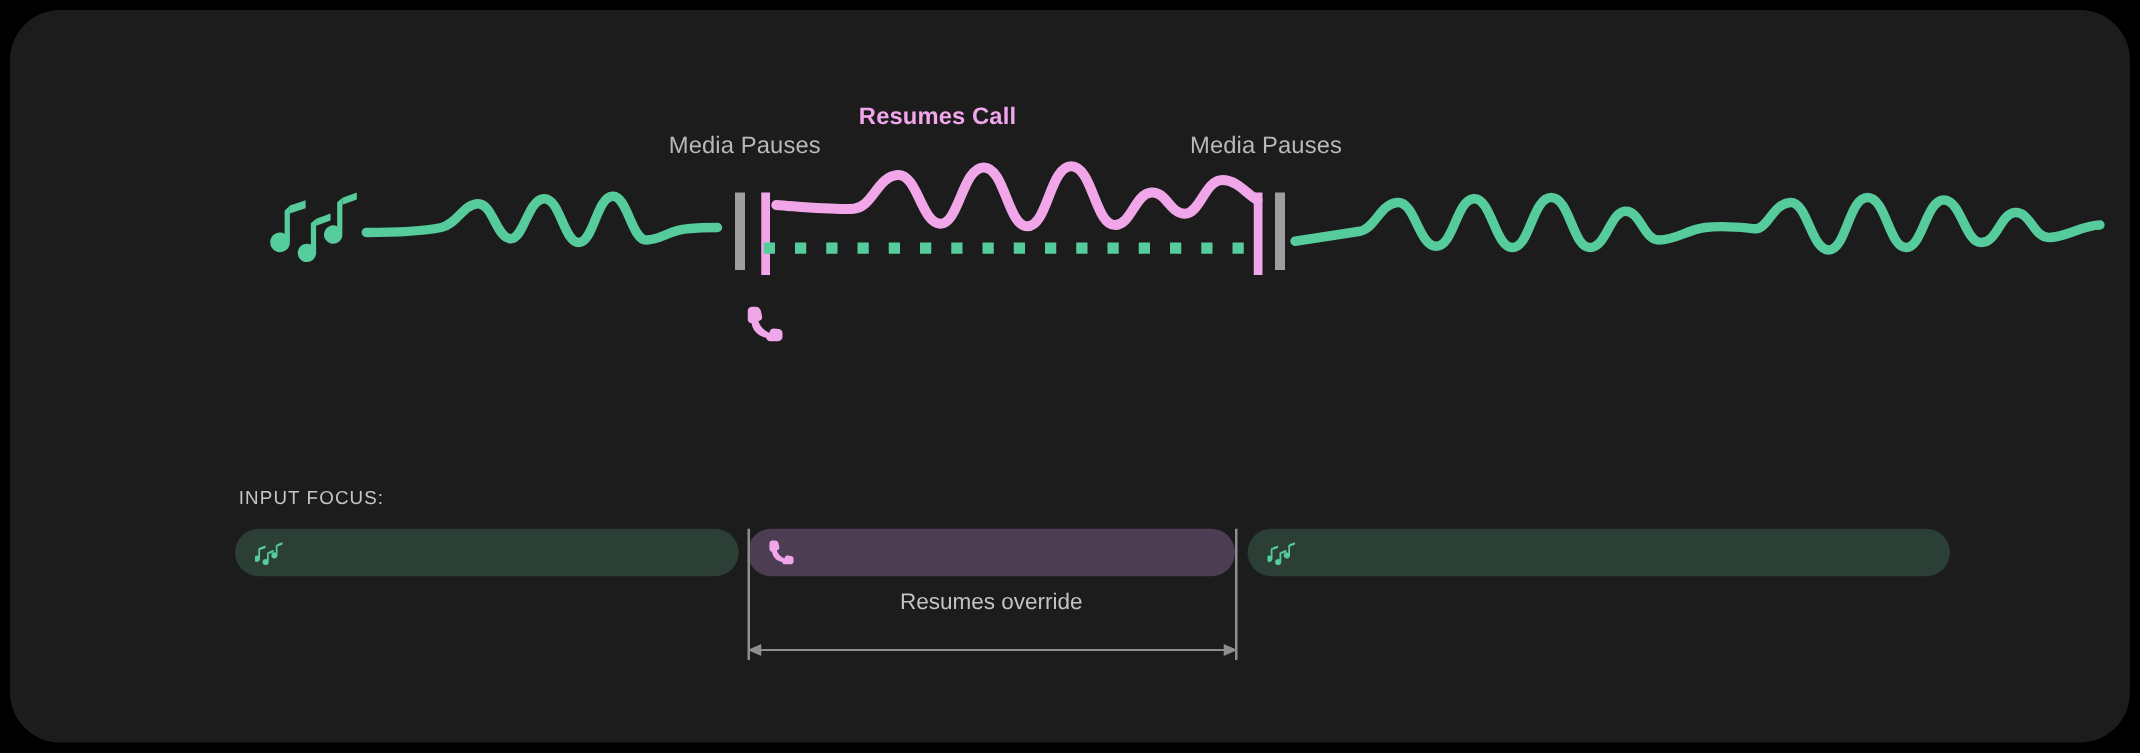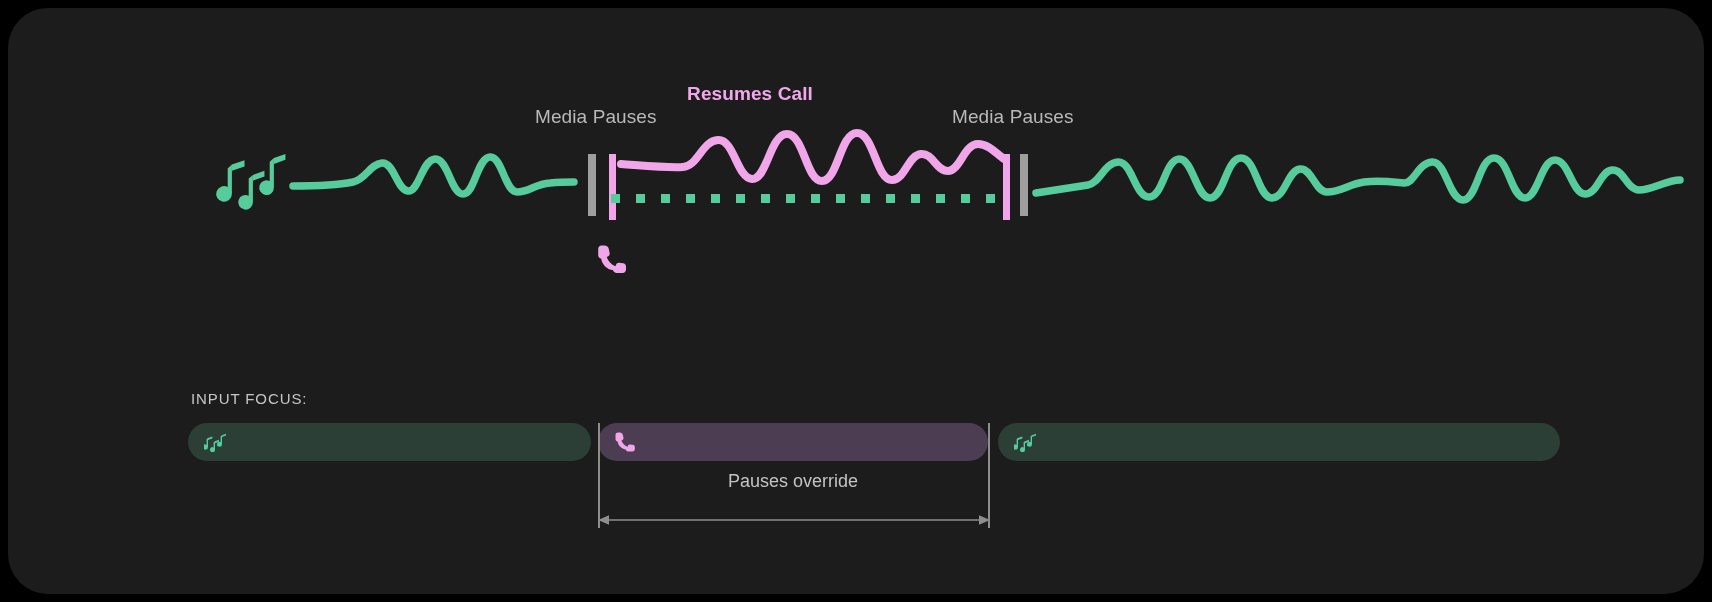--- a/index.html
+++ b/index.html
@@ -202,21 +202,21 @@
       <path d="M11 9.3 L11 17.6 A2.5 2.5 0 1 1 9.6 15.4 L9.6 10.2 Z"></path>
       <path d="M11 9.3 L15 7.8 L15 9.7 L11 11.2 Z"></path>
       <path d="M18 3.2 L18 12.3 A2.5 2.5 0 1 1 16.6 10.1 L16.6 4.3 Z"></path>
       <path d="M18 3.2 L22 1.7 L22 3.6 L18 5.1 Z"></path>
     </svg>
   </div>
 
   <div class="vline vline-l"></div>
   <div class="vline vline-r"></div>
 
-  <div class="sysoverride">Pauses override</div>
+  <div class="sysoverride">Resumes override</div>
 
   <svg class="arrowrow" viewBox="0 0 392 14">
     <line x1="8" y1="7" x2="384" y2="7" stroke="#8e8e8e" stroke-width="1.6"></line>
     <polygon points="0,7 11,2.2 11,11.8" fill="#8e8e8e"></polygon>
     <polygon points="392,7 381,2.2 381,11.8" fill="#8e8e8e"></polygon>
   </svg>
 
 </div>
 
 </body></html>

